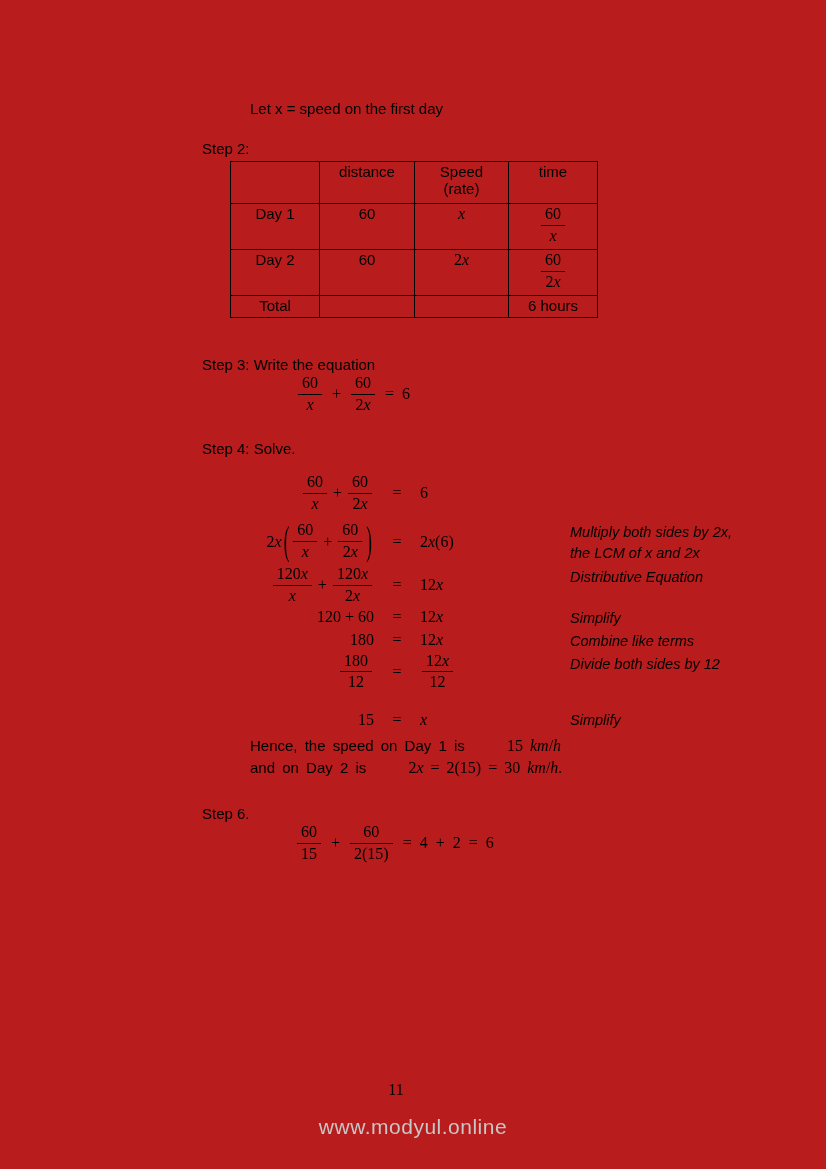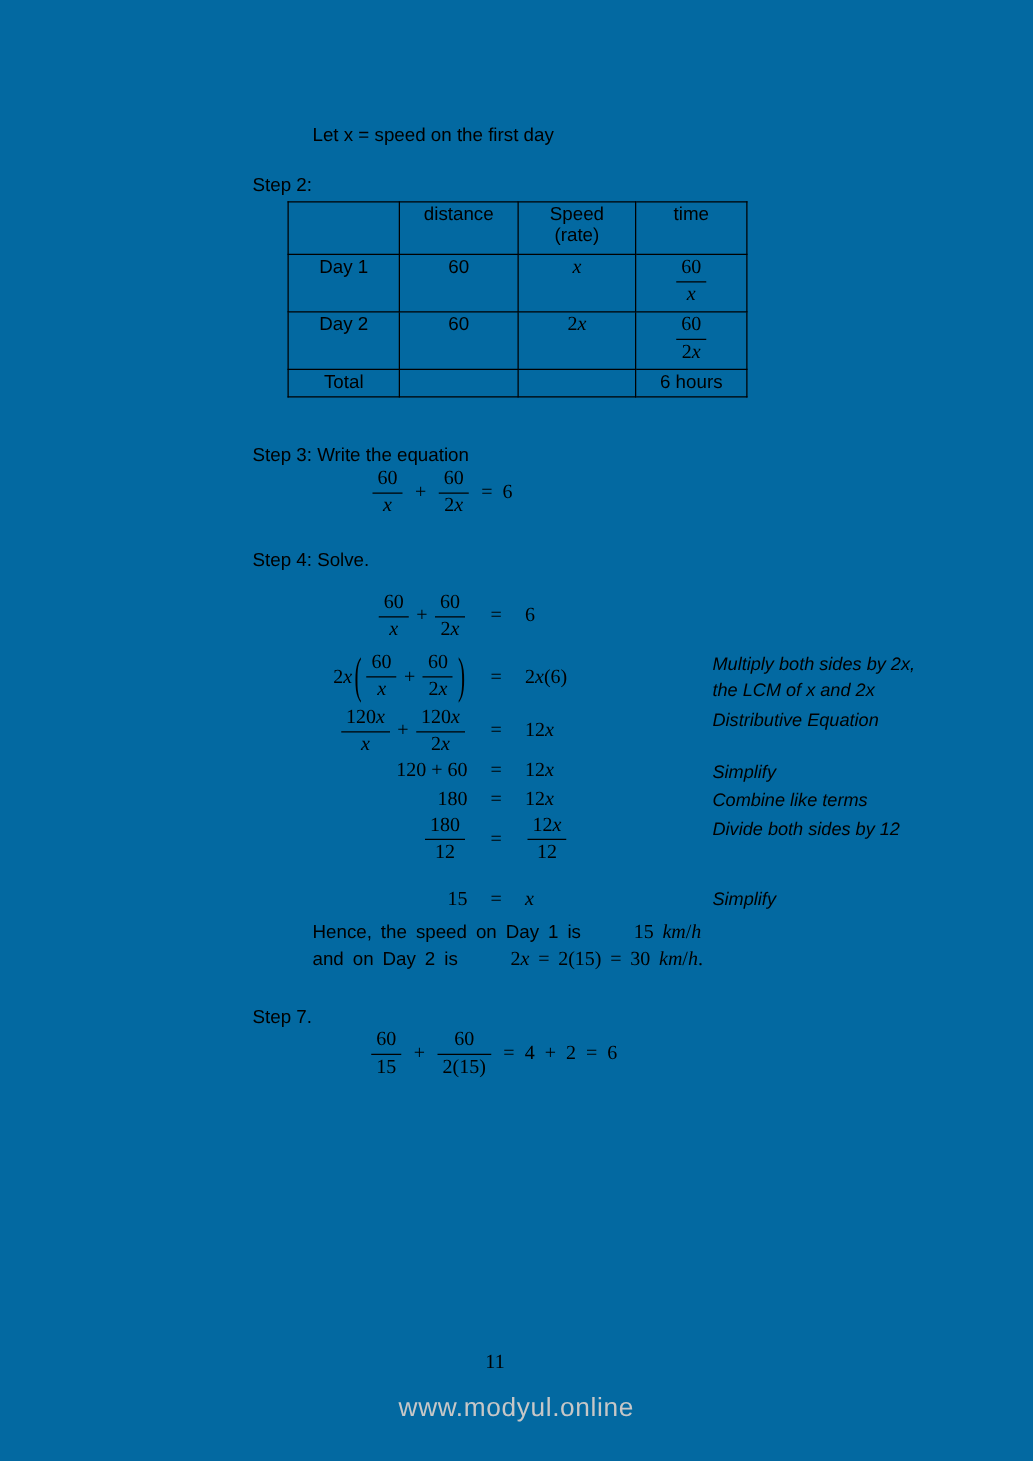--- a/index.html
+++ b/index.html
@@ -1,16 +1,16 @@
 <!DOCTYPE html>
 <html><head>
 <meta charset="utf-8">
 <style>
   html,body{margin:0;padding:0;background:#ffffff;}
-  .page{position:relative;width:826px;height:1169px;background:#0369a1;color:#000;
+  .page{position:relative;width:826px;height:1169px;background:#b91c1c;color:#000;
         font-family:"Liberation Sans",sans-serif;overflow:hidden;}
   .abs{position:absolute;}
   .sans{font-family:"Liberation Sans",sans-serif;font-size:15px;line-height:1.2;}
   .math, .mtx{font-family:"Liberation Serif",serif;font-size:16px;line-height:1.15;}
   .mtx{white-space:pre;}
   .mtx.sans{font-family:"Liberation Sans",sans-serif;font-size:15px;}
   
   .frac{display:inline-block;vertical-align:middle;text-align:center;
         font-family:"Liberation Serif",serif;font-size:16px;line-height:1.18;margin:0 2px;}
   .frac .num{display:block;padding:0 4px 1px 4px;}
@@ -214,21 +214,21 @@
     <div class="mline">
         <span class="mtx sans">Hence, the speed on Day 1 is </span>
         <span class="mtx">15 <i>km</i>/<i>h</i></span>
       </div>
     <div class="mline">
         <span class="mtx sans">and on Day 2 is </span>
         <span class="mtx">2<i>x</i> = 2(15) = 30 <i>km</i>/<i>h</i>.</span>
       </div>
   </div>
 
-  <div class="abs sans" style="left:202px;top:805px;">Step 7.</div>
+  <div class="abs sans" style="left:202px;top:805px;">Step 6.</div>
 
   <div class="abs eqline" style="left:295px;top:823px;">
       <span class="frac">
         <span class="num">60</span>
         <span class="den">15</span>
       </span>
       <span class="mtx"> + </span>
       <span class="frac">
         <span class="num">60</span>
         <span class="den">2(15)</span>

